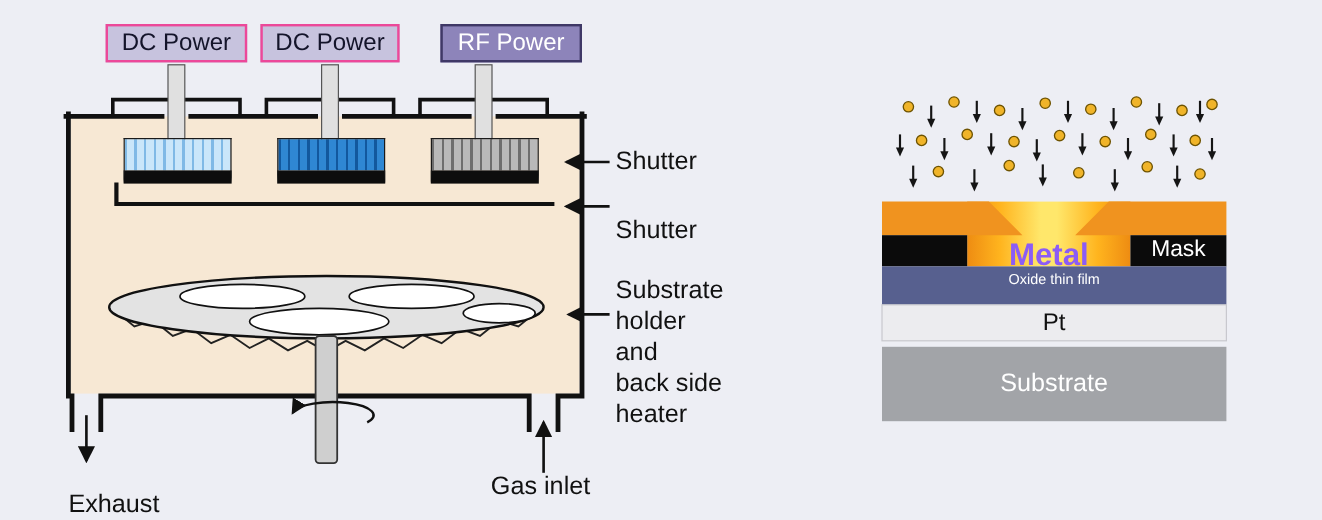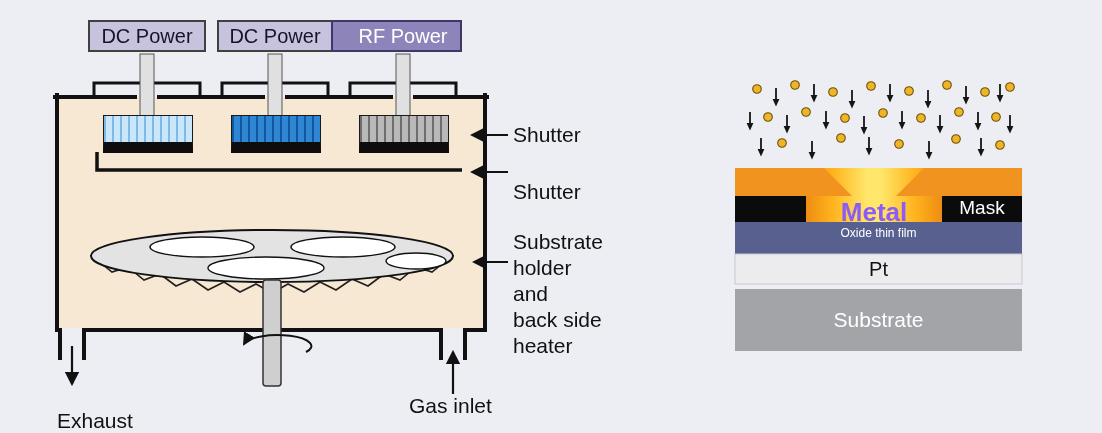--- a/index.html
+++ b/index.html
@@ -1,20 +1,20 @@
 <!DOCTYPE html>
 <html><head>
 <meta charset="utf-8">
 <style>
   html,body{margin:0;padding:0;background:#edeef4;}
   .canvas{position:relative;width:1102px;height:433px;background:#edeef4;
           font-family:"Liberation Sans",sans-serif;overflow:hidden;}
   svg.layer{position:absolute;left:0;top:0;}
   .pb{position:absolute;top:20px;height:28px;line-height:28px;text-align:center;
-      border:2px solid #404040;background:#c7c3de;color:#14142a;font-size:20px;}
+      border:2px solid #ec4899;background:#c7c3de;color:#14142a;font-size:20px;}
   .pb.rf{background:#8d84ba;color:#ffffff;border-color:#3f3866;}
   .target{position:absolute;top:115px;height:26px;border:1px solid #1a1a1a;
           border-bottom:11px solid #0d0d0d;}
   .t1{left:103px;width:88px;background:repeating-linear-gradient(90deg,#7fb9e6 0 2px,#c9e6fa 2px 8px);}
   .t2{left:231px;width:88px;background:repeating-linear-gradient(90deg,#12589e 0 2px,#2f87d3 2px 8px);}
   .t3{left:359px;width:88px;background:repeating-linear-gradient(90deg,#6e6e6e 0 2px,#b9b9b9 2px 8px);}
   .lbl{position:absolute;color:#111;font-size:21px;white-space:nowrap;}
   .holder-lines div{line-height:26px;}
   .stack-lbl{position:absolute;text-align:center;}
 </style>
@@ -135,21 +135,21 @@
       <rect x="735" y="289" width="287" height="62" fill="#a2a4a8"></rect>
     </g>
   </svg>
 
   <div class="target t1"></div>
   <div class="target t2"></div>
   <div class="target t3"></div>
 
   <div class="pb" style="left:88px;width:114px;">DC Power</div>
   <div class="pb" style="left:217px;width:112px;">DC Power</div>
-  <div class="pb rf" style="left:331px;width:114px;padding-left:13px;">RF Power</div>
+  <div class="pb rf" style="left:367px;width:114px;">RF Power</div>
 
   <div class="lbl" style="left:513px;top:123px;">Shutter</div>
   <div class="lbl" style="left:513px;top:160px;margin-top:20px;">Shutter</div>
   <div class="lbl holder-lines" style="left:513px;top:229px;">
     <div>Substrate</div>
     <div>holder</div>
     <div>and</div>
     <div>back side</div>
     <div>heater</div>
   </div>

